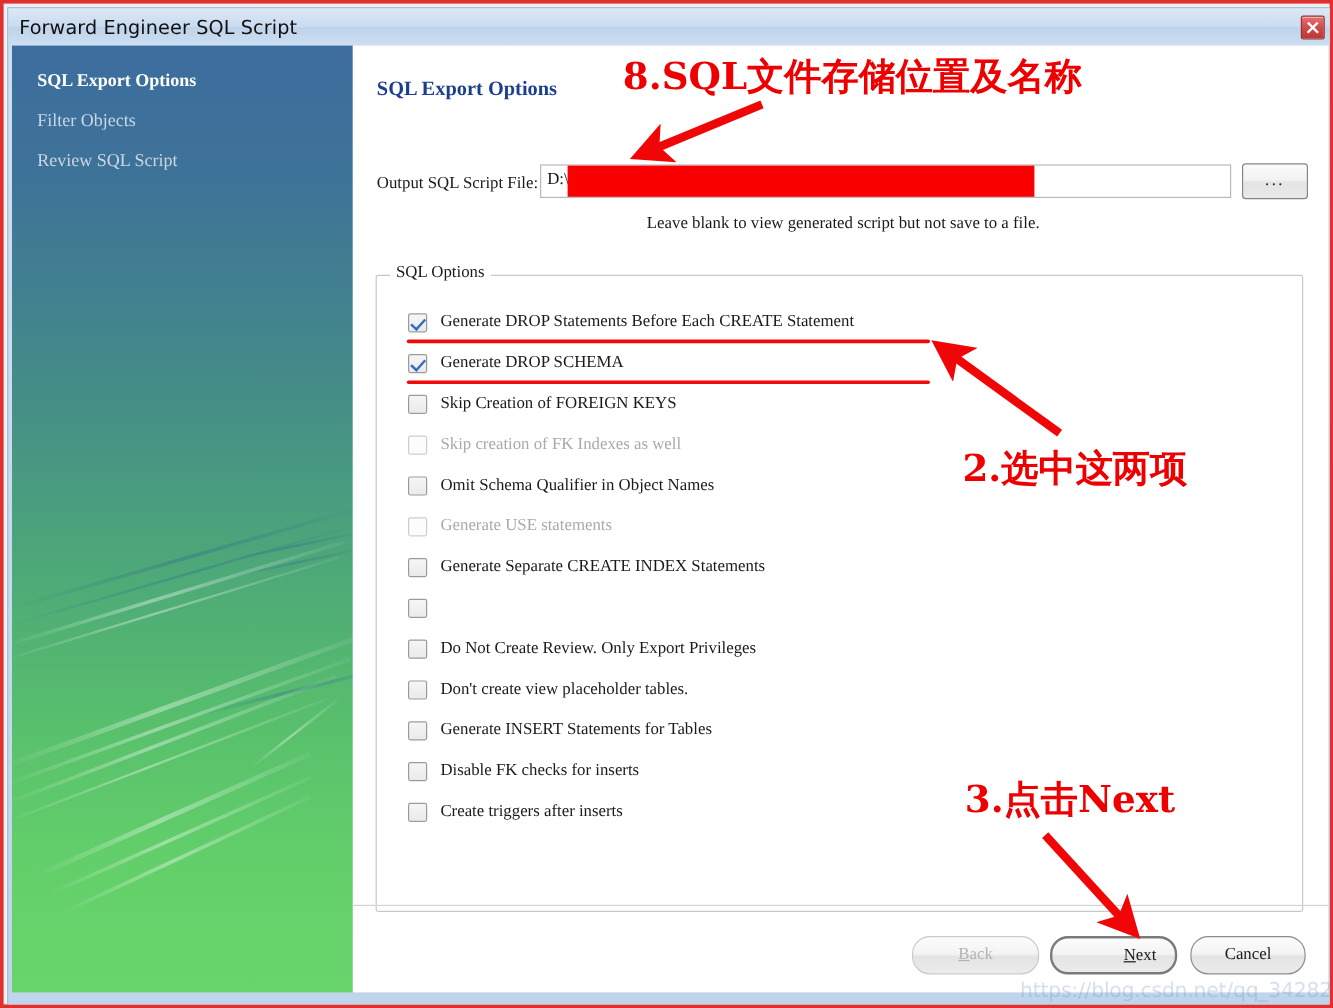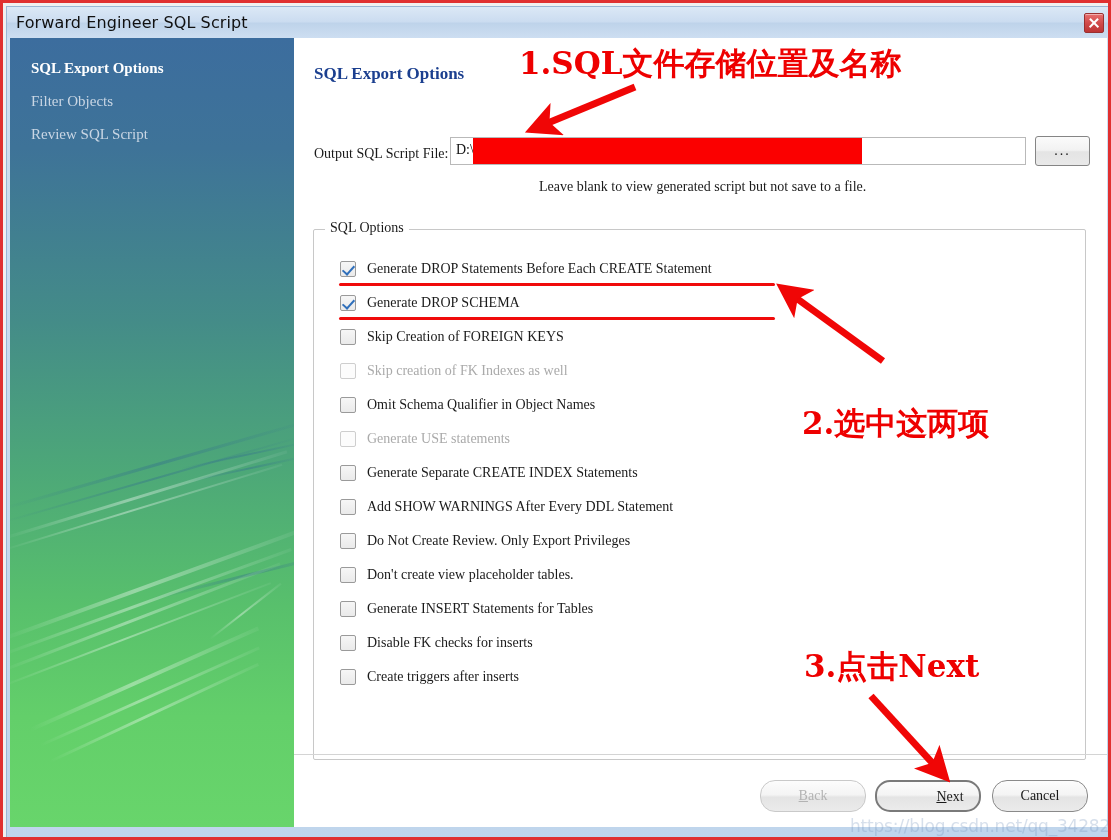--- a/index.html
+++ b/index.html
@@ -299,21 +299,21 @@
     pointer-events: none;
   }
   .anno {
     position: absolute;
     color: #ee0000;
     font-family: "DejaVu Serif", "Liberation Serif", serif;
     font-weight: bold;
     white-space: nowrap;
   }
   #anno-1 { left: 516px; top: 40px; font-size: 31px; }
-  #anno-2 { left: 799px; top: 367px; font-size: 31px; margin-top: 33px; }
+  #anno-2 { left: 799px; top: 367px; font-size: 31px; }
   #anno-3 { left: 801px; top: 643px; font-size: 31px; }
 
   
   #watermark {
     position: absolute;
     left: 847px; top: 813px;
     font-size: 17px;
     color: rgba(120,150,190,0.30);
     font-family: "DejaVu Sans", "Liberation Sans", sans-serif;
     white-space: nowrap;
@@ -403,21 +403,20 @@
               <div class="opt-row disabled">
                 <span class="cbx disabled"></span>
                 <span class="opt-label">Generate USE statements</span>
               </div>
               <div class="opt-row">
                 <span class="cbx"></span>
                 <span class="opt-label">Generate Separate CREATE INDEX Statements</span>
               </div>
               <div class="opt-row">
                 <span class="cbx"></span>
-                <span class="opt-label">Add SHOW WARNINGS After Every DDL Statement</span>
               </div>
               <div class="opt-row">
                 <span class="cbx"></span>
                 <span class="opt-label">Do Not Create Review. Only Export Privileges</span>
               </div>
               <div class="opt-row">
                 <span class="cbx"></span>
                 <span class="opt-label">Don't create view placeholder tables.</span>
               </div>
               <div class="opt-row">
@@ -452,19 +451,19 @@
         </marker>
       </defs>
 
       <line x1="632" y1="84" x2="540" y2="122" stroke="#f00606" stroke-width="7" marker-end="url(#ah)"></line>
 
       <line x1="880" y1="358" x2="789" y2="292" stroke="#f00606" stroke-width="7" marker-end="url(#ah)"></line>
 
       <line x1="868" y1="693" x2="934" y2="765" stroke="#f00606" stroke-width="7" marker-end="url(#ah)"></line>
     </svg>
 
-    <div class="anno" id="anno-1">1.SQL文件存储位置及名称</div>
+    <div class="anno" id="anno-1">8.SQL文件存储位置及名称</div>
     <div class="anno" id="anno-2">2.选中这两项</div>
     <div class="anno" id="anno-3">3.点击Next</div>
   </div>
 
   <div id="watermark">https://blog.csdn.net/qq_34282474</div>
 </div>
 
 </body></html>

